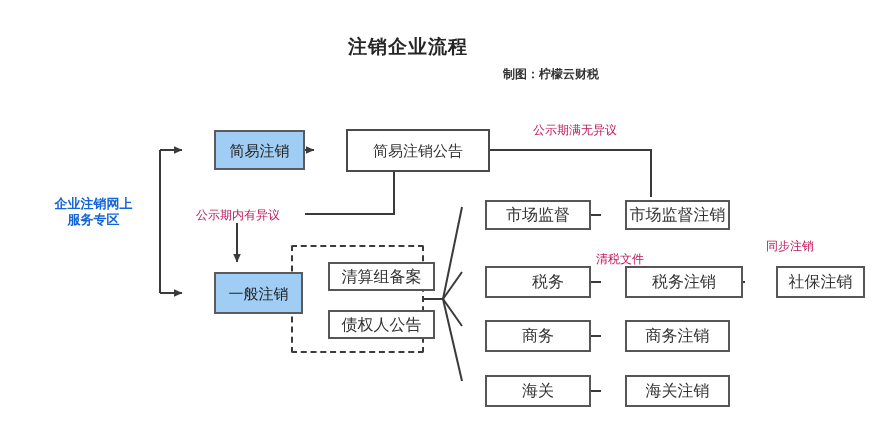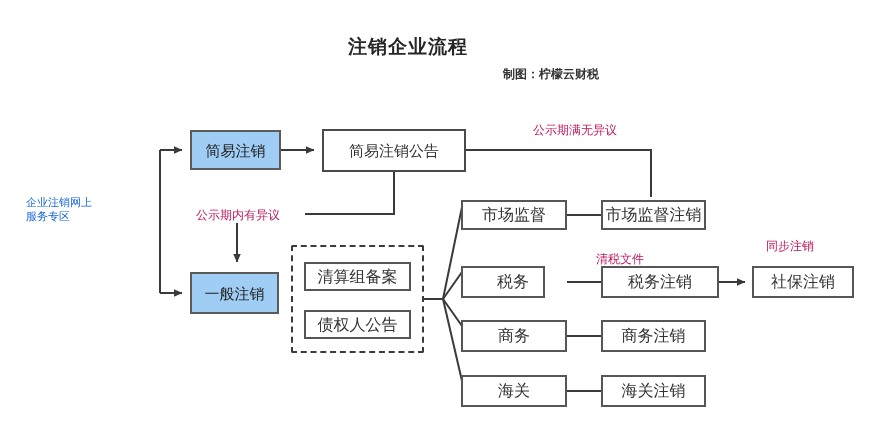--- a/index.html
+++ b/index.html
@@ -16,36 +16,38 @@
   .node{
     position:absolute;
     box-sizing:border-box;
     display:flex;align-items:center;justify-content:center;
     border:2px solid #4a4a4a;
     background:#ffffff;
     color:#333333;
     font-size:15px;
     line-height:1;
     white-space:nowrap;
+    margin-left:24px;
   }
   .node.blue{background:#9fcdf4;border-color:#5b5b5b;color:#222;}
   .node.small{font-size:16px;border-width:2px;border-color:#565656;}
 
   .title{
     position:absolute;
     font-size:19px;font-weight:bold;color:#262626;
     letter-spacing:1px;
   }
   .subtitle{
     position:absolute;
     font-size:12px;font-weight:bold;color:#333;
   }
   .root-label{
     position:absolute;
-    font-size:11px;font-weight:normal;color:#1565d8;
+    text-align:center;
+    font-size:13px;font-weight:bold;color:#1565d8;
     line-height:1.25;
   }
   .edge-label{
     position:absolute;
     font-size:12px;color:#be185d;white-space:nowrap;
   }
   .dashed-group{
     position:absolute;
     border:2px dashed #3b3b3b;
     box-sizing:border-box;
@@ -112,24 +114,24 @@
 
   <div class="node blue" style="left:190px;top:272px;width:89px;height:42px;">一般注销</div>
 
   <div class="node small" style="left:304px;top:310px;width:107px;height:29px;">债权人公告</div>
 
   <div class="node small" style="left:304px;top:262px;width:107px;height:29px;">清算组备案</div>
 
   <div class="node small" style="left:461px;top:200px;width:106px;height:30px;">市场监督</div>
   <div class="node small" style="left:601px;top:200px;width:105px;height:30px;">市场监督注销</div>
 
-  <div class="node small" style="left:461px;top:266px;width:84px;height:32px;padding-left:20px;">税务</div>
+  <div class="node small" style="left:461px;top:266px;width:106px;height:32px;padding-left:20px;">税务</div>
   <div class="node small" style="left:601px;top:266px;width:118px;height:32px;">税务注销</div>
 
   <div class="node small" style="left:461px;top:320px;width:106px;height:32px;">商务</div>
   <div class="node small" style="left:601px;top:320px;width:105px;height:32px;">商务注销</div>
 
   <div class="node small" style="left:461px;top:375px;width:106px;height:32px;">海关</div>
   <div class="node small" style="left:601px;top:375px;width:105px;height:32px;">海关注销</div>
 
-  <div class="node small" style="left:752px;top:266px;width:102px;height:32px;">社保注销</div>
+  <div class="node small" style="left:752px;top:266px;width:89px;height:32px;">社保注销</div>
 
 </div>
 
 </body></html>

